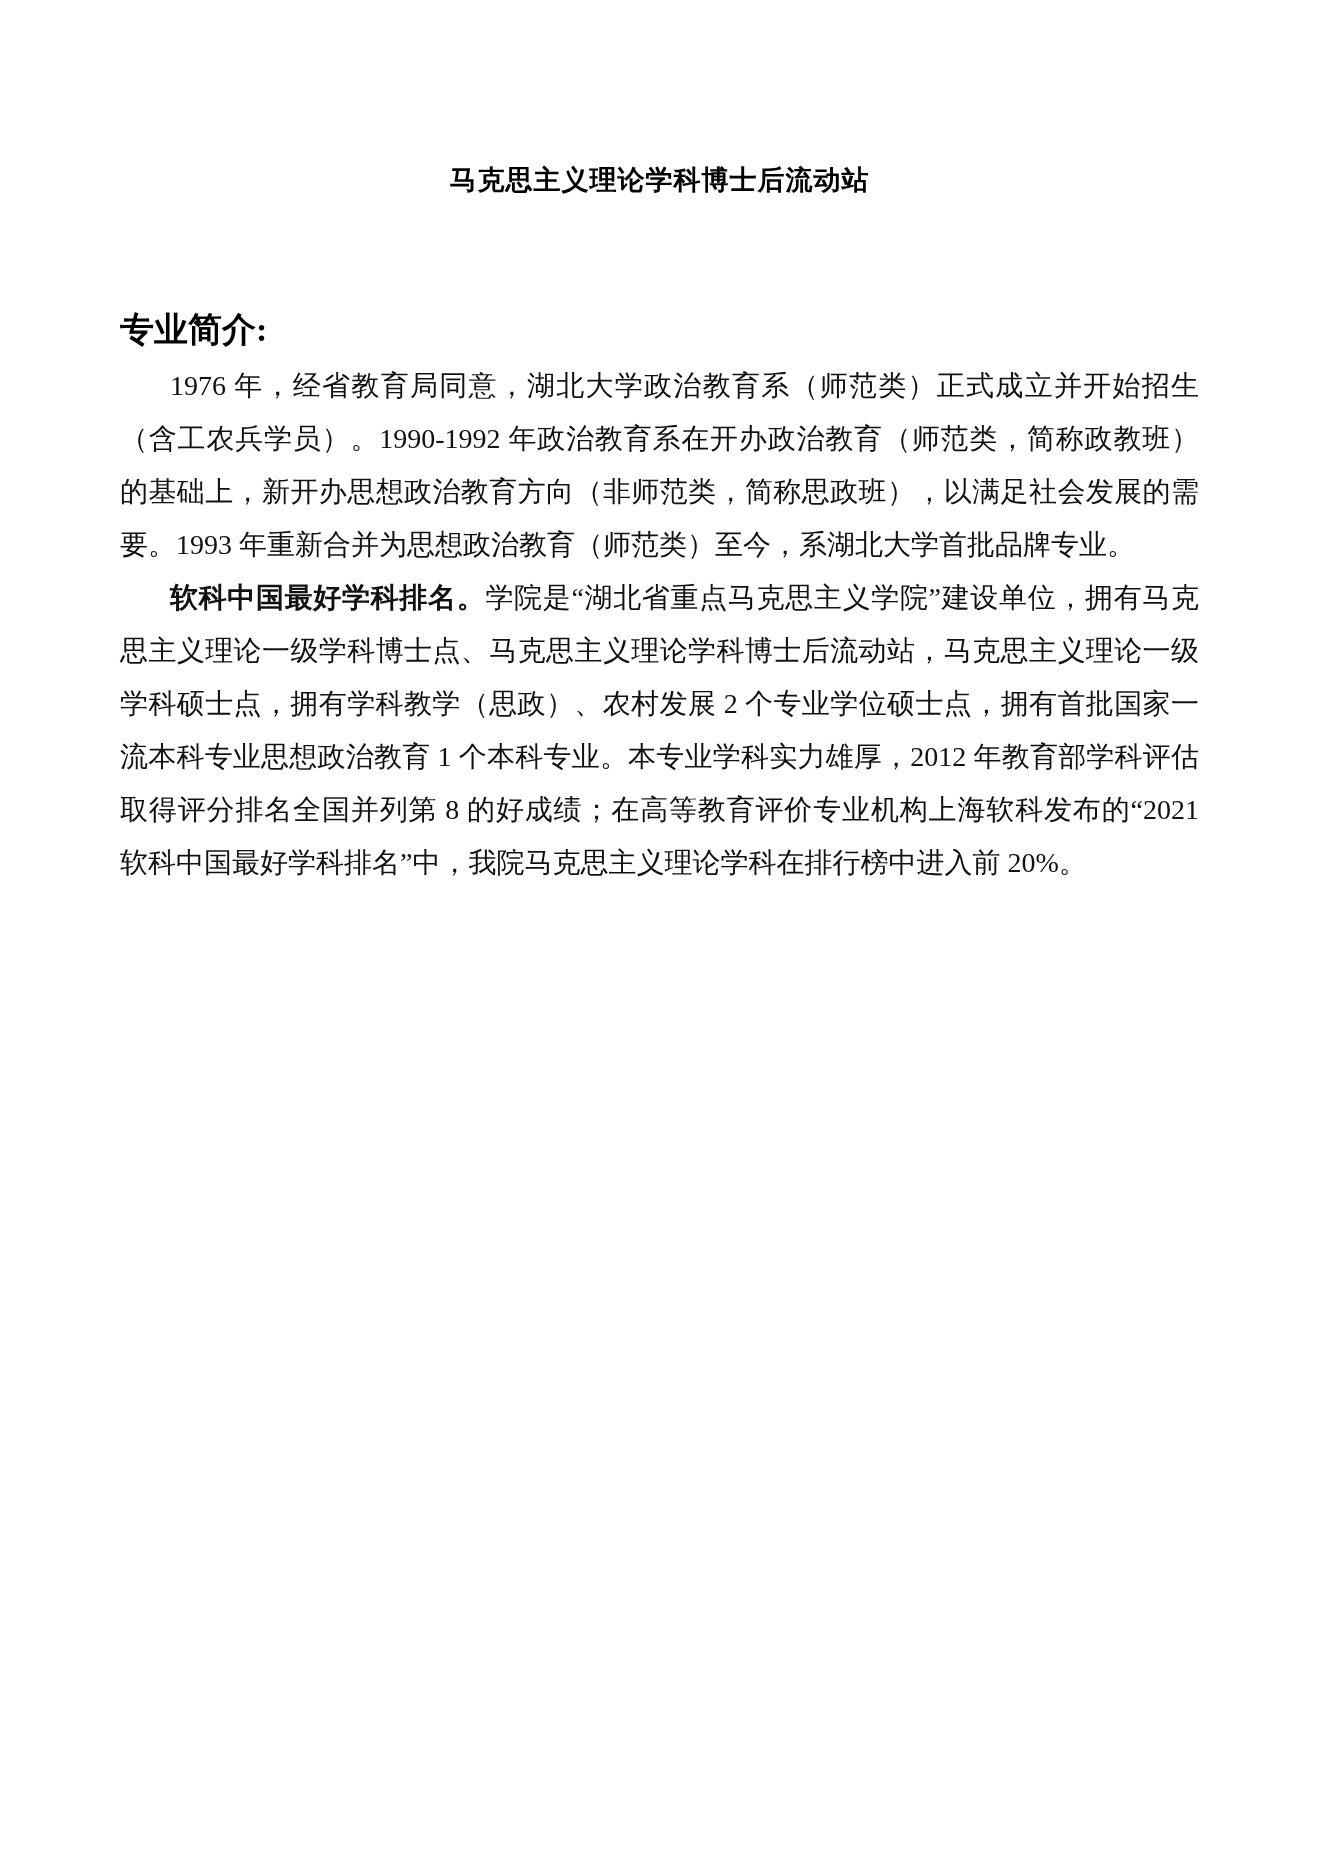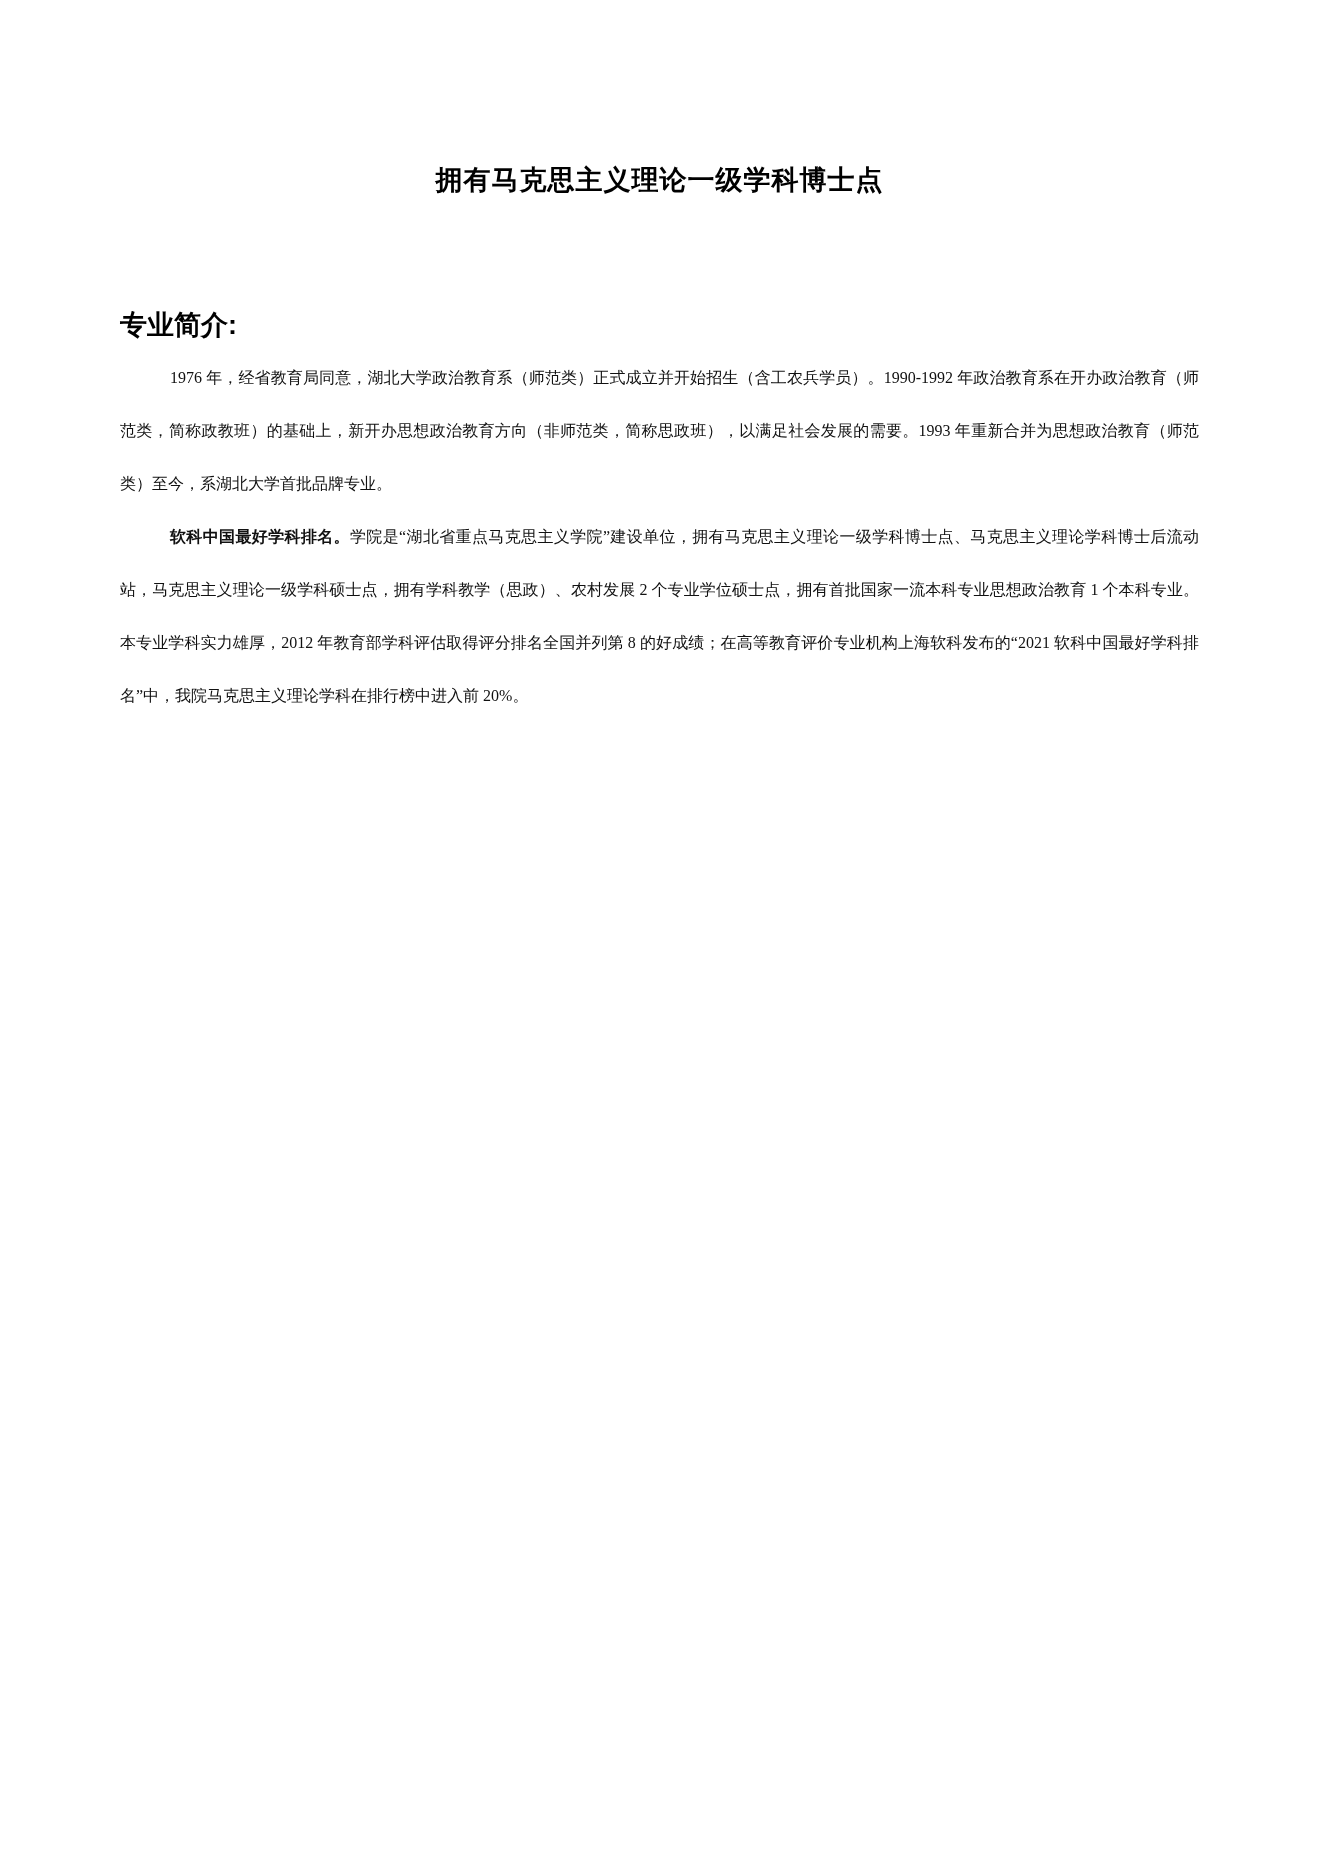--- a/index.html
+++ b/index.html
@@ -25,49 +25,49 @@
     text-align: center;
     font-family: "Liberation Sans", sans-serif;
     font-weight: 700;
     font-size: 27px;
     line-height: 1.15;
     letter-spacing: 1px;
     color: #000000;
   }
   .section-heading {
     margin: 114px 0 0 0;
-    font-family: Liberation Sans, sans-serif;
+    font-family: Liberation Serif, serif;
     font-weight: 700;
-    font-size: 27px;
+    font-size: 34px;
     line-height: 1.15;
     color: #000000;
   }
   .para {
     margin: 10px 0 0 0;
     font-family: "Liberation Serif", serif;
-    font-size: 16px;
+    font-size: 28px;
     line-height: 53px;
     text-align: justify;
     text-indent: 50px;
     color: #111111;
   }
   .para + .para {
     margin-top: 0;
   }
   .para .lead {
     font-weight: 700;
     font-family: "Liberation Serif", serif;
   }
 </style>
 </head>
 <body>
 
 <div class="page">
 
-  <h1 class="doc-title">拥有马克思主义理论一级学科博士点</h1>
+  <h1 class="doc-title">马克思主义理论学科博士后流动站</h1>
 
   <h2 class="section-heading">专业简介:</h2>
 
   <p class="para">
     <span>1976 年，经省教育局同意，湖北大学政治教育系（师范类）正式成立并开始招生（含工农兵学员）。1990-1992 年政治教育系在开办政治教育（师范类，简称政教班）的基础上，新开办思想政治教育方向（非师范类，简称思政班），以满足社会发展的需要。1993 年重新合并为思想政治教育（师范类）至今，系湖北大学首批品牌专业。</span>
   </p>
 
 
   <p class="para">
     <span class="lead">软科中国最好学科排名。</span><span>学院是“湖北省重点马克思主义学院”建设单位，拥有马克思主义理论一级学科博士点、马克思主义理论学科博士后流动站，马克思主义理论一级学科硕士点，拥有学科教学（思政）、农村发展 2 个专业学位硕士点，拥有首批国家一流本科专业思想政治教育 1 个本科专业。本专业学科实力雄厚，2012 年教育部学科评估取得评分排名全国并列第 8 的好成绩；在高等教育评价专业机构上海软科发布的“2021 软科中国最好学科排名”中，我院马克思主义理论学科在排行榜中进入前 20%。</span>

